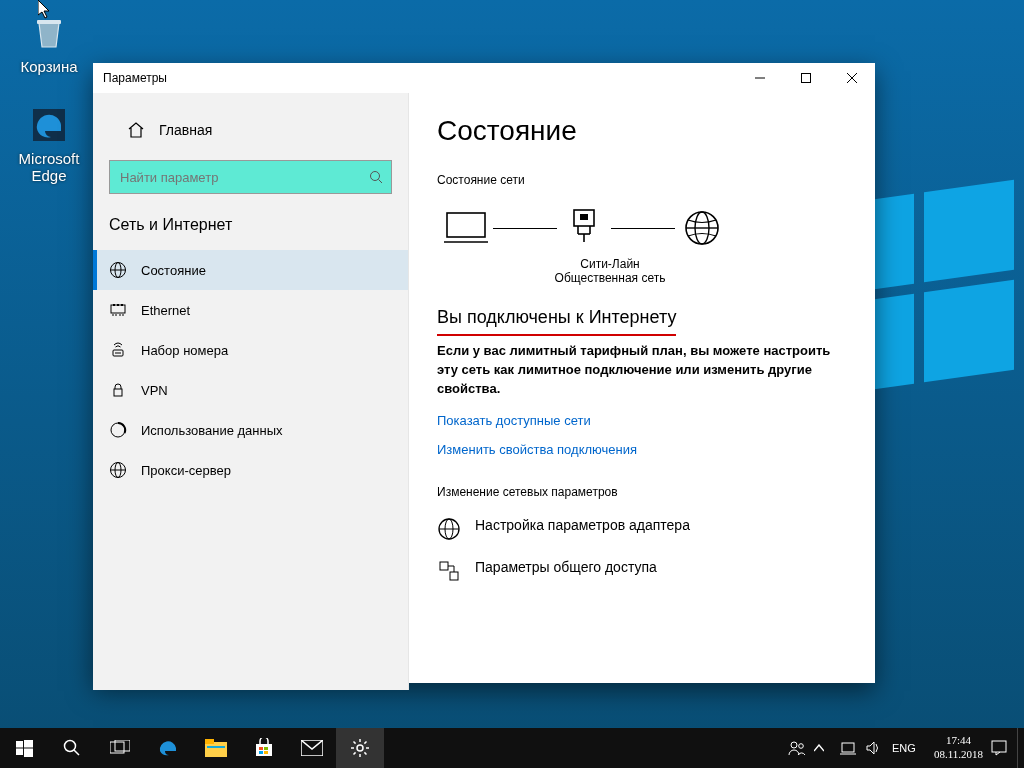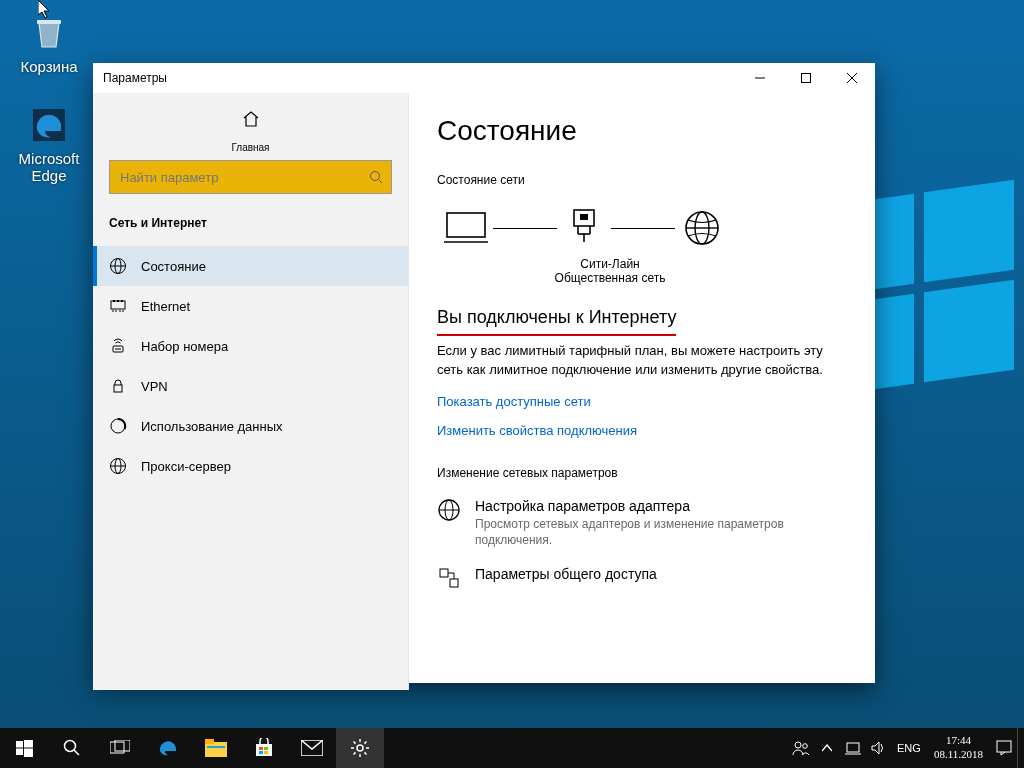--- a/index.html
+++ b/index.html
@@ -11,48 +11,48 @@
 .dicon{position:absolute;left:14px;width:70px;text-align:center;color:#fff;font-size:15px;text-shadow:0 0 3px rgba(0,0,0,.7);}
 .dicon .g{width:42px;height:42px;margin:0 auto 4px;display:flex;align-items:center;justify-content:center;}
 .cursor{position:absolute;left:38px;top:0;z-index:100;}
 
 .window{position:absolute;left:93px;top:63px;width:782px;height:620px;background:#fff;box-shadow:0 8px 24px rgba(0,0,0,.5);}
 .titlebar{height:30px;display:flex;align-items:center;padding-left:10px;font-size:12px;background:#fff;}
 .titlebar .caps{margin-left:auto;display:flex;}
 .capbtn{width:46px;height:30px;display:flex;align-items:center;justify-content:center;}
 .wbody{display:flex;height:597px;}
 .sidebar{width:316px;background:#f2f2f2;border-right:1px solid #e6e6e6;padding-top:17px;box-sizing:border-box;}
-.home{display:flex;align-items:center;height:40px;padding:0 34px;gap:14px;font-size:10px;flex-direction:column;}
-.search{margin:10px 16px 18px;border:1px solid #999;height:32px;display:flex;align-items:center;padding:0 8px;background:#eab308;}
+.home{display:flex;align-items:center;height:40px;padding:0 34px;gap:14px;font-size:14px;}
+.search{margin:10px 16px 18px;border:1px solid #999;height:32px;display:flex;align-items:center;padding:0 8px;background:#5eead4;}
 .search input{border:0;outline:0;flex:1;font-size:13px;background:transparent;font-family:inherit;}
-.groupTitle{padding:4px 16px 16px;font-weight:700;font-size:12px;}
+.groupTitle{padding:4px 16px 16px;font-weight:400;font-size:16px;}
 .navitem{display:flex;align-items:center;height:40px;padding:0 16px;gap:14px;font-size:13px;position:relative;}
 .navitem.active{background:#d9e6ef;}
 .navitem.active::before{content:"";position:absolute;left:0;top:0;bottom:0;width:4px;background:#0078d7;}
 .navicon{width:18px;height:18px;display:flex;align-items:center;justify-content:center;}
 .content{flex:1;padding:22px 28px 0;overflow:hidden;}
 h1{font-size:28px;font-weight:400;margin:0 0 26px;}
 h2{font-size:12px;font-weight:400;margin:0 0 18px;}
 .diagram{display:flex;align-items:center;gap:0;margin:8px 0 8px 6px;}
 .diagram .dicon2{width:46px;height:46px;display:flex;align-items:center;justify-content:center;}
 .diagram .line{width:64px;height:1px;background:#000;margin:0 4px;}
 .diag-labels{text-align:center;font-size:12px;margin:-2px 0 22px 0;width:130px;margin-left:108px;}
 .status-title{font-size:18px;font-weight:400;margin:0 0 6px;border-bottom:2px solid #d00000;display:inline-block;padding-bottom:6px;}
-.body-text{font-size:13px;line-height:1.45;margin:0 0 14px;max-width:400px;}
+.body-text{font-size:13px;line-height:1.45;margin:0 0 14px;max-width:400px;font-weight:bold;}
 .link{color:#0066cc;font-size:13px;margin:14px 0;display:block;}
 .section2{margin-top:28px;}
 .opt{display:flex;gap:14px;margin:18px 0 0;}
 .opt .t{font-size:14px;}
 .opt .d{font-size:12px;color:#6a6a6a;margin-top:2px;max-width:340px;line-height:1.35;}
 
 .taskbar{position:absolute;left:0;right:0;bottom:0;height:40px;background:#101010;display:flex;align-items:center;color:#fff;font-size:11px;}
 .tbtn{width:48px;height:40px;display:flex;align-items:center;justify-content:center;}
 .tbtn.active{background:#333;}
 .tray{margin-left:auto;display:flex;align-items:center;height:40px;}
-.tray .ti{width:26px;height:36px;display:flex;align-items:center;justify-content:center;}
+.tray .ti{width:26px;height:36px;display:flex;align-items:center;}
 .clock{padding:0 8px;text-align:center;line-height:1.25;font-family:Liberation Serif, serif;}
 svg{display:block;}
 </style>
 </head>
 <body>
 
 <div class="desktop">
 
   <div class="win-logo-bg">
     <div class="sq" style="left:0;top:0;width:90px;height:90px;"></div>
@@ -243,21 +243,20 @@
           <div class="opt">
             <span class="navicon" style="width:24px;height:24px;">
                 <svg width="24" height="24" viewBox="0 0 24 24">
                   <circle cx="12" cy="12" r="10" fill="none" stroke="#000" stroke-width="1.3"></circle>
                   <ellipse cx="12" cy="12" rx="4" ry="10" fill="none" stroke="#000"></ellipse>
                   <line x1="2" y1="12" x2="22" y2="12" stroke="#000"></line>
                 </svg>
               </span>
             <div>
               <div class="t">Настройка параметров адаптера</div>
-              <div class="d">Просмотр сетевых адаптеров и изменение параметров подключения.</div>
             </div>
           </div>
           <div class="opt">
             <span class="navicon" style="width:24px;height:24px;">
                 <svg width="24" height="24" viewBox="0 0 24 24">
                   <rect x="3" y="3" width="8" height="8" fill="none" stroke="#000"></rect>
                   <rect x="13" y="13" width="8" height="8" fill="none" stroke="#000"></rect>
                   <line x1="11" y1="7" x2="17" y2="7" stroke="#000"></line>
                   <line x1="17" y1="7" x2="17" y2="13" stroke="#000"></line>
                 </svg>

